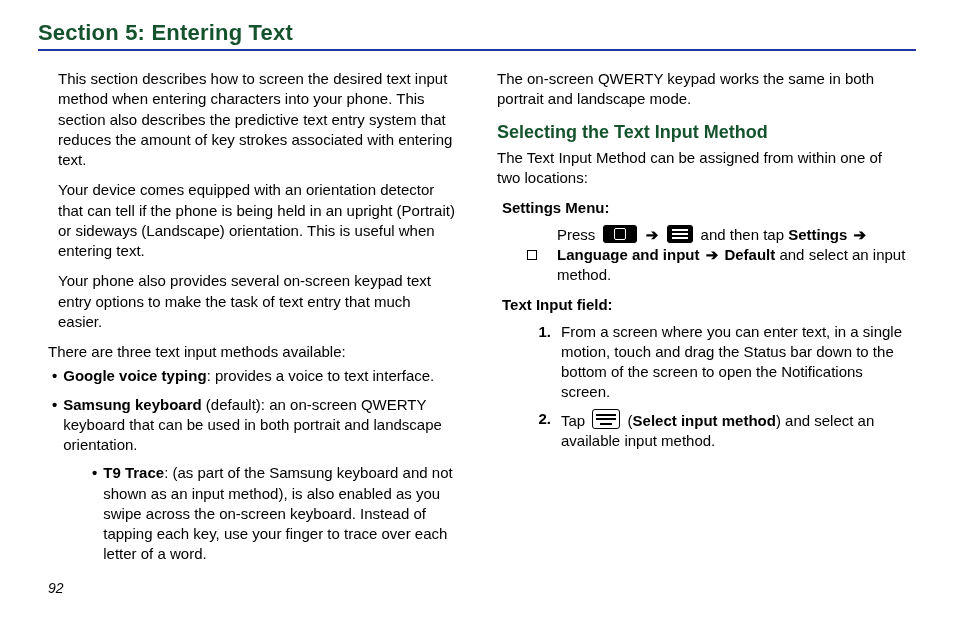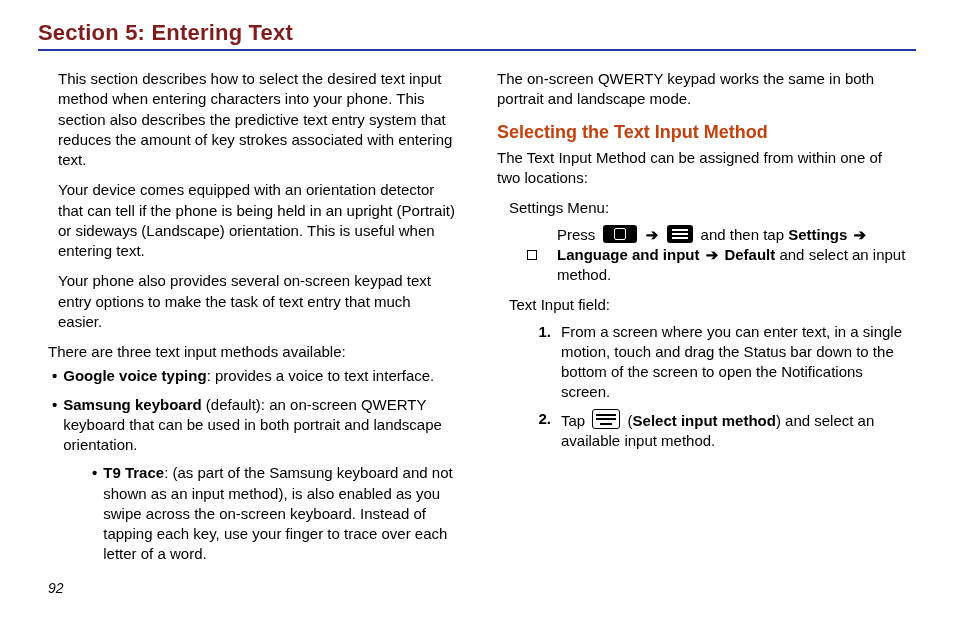--- a/index.html
+++ b/index.html
@@ -8,21 +8,21 @@
       width: 954px;
       font-family: Arial, Helvetica, sans-serif;
       color: #000;
     }
     .page {
       padding: 18px 38px 20px 38px;
     }
     .section-title {
       font-size: 22px;
       font-weight: 900;
-      color: #7f1d1d;
+      color: #14532d;
       letter-spacing: 0.2px;
       margin: 2px 0 3px 0;
       font-family: "Arial Black", Arial, sans-serif;
     }
     .divider {
       border: none;
       border-top: 2px solid #2336a5;
       margin: 0;
     }
     .columns {
@@ -40,21 +40,21 @@
       font-family: Arial, Helvetica, sans-serif;
       font-stretch: condensed;
     }
     .intro-p {
       margin: 0 0 10px 0;
       padding-left: 20px;
     }
     .h2-blue {
       font-size: 18px;
       font-weight: 900;
-      color: #c2410c;
+      color: #14532d;
       margin: 8px 0 4px 0;
       font-family: "Arial Black", Arial, sans-serif;
     }
     .lead-in {
       margin: 0 0 4px 0;
       padding-left: 10px;
     }
     .bullet-list {
       margin: 4px 0 0 0;
       padding: 0;
@@ -79,22 +79,22 @@
       margin-right: 6px;
       font-weight: bold;
     }
     .page-num {
       font-size: 14px;
       margin-top: 14px;
       padding-left: 10px;
       font-style: italic;
     }
     .sub-heading {
-      font-weight: normal;
-      margin: 10px 0 6px 12px;
+      font-weight: bold;
+      margin: 10px 0 6px 5px;
     }
     .square-bullet {
       display: inline-block;
       width: 8px;
       height: 8px;
       border: 1px solid #000;
       margin-top: 5px;
     }
     .step-row {
       display: flex;
@@ -189,21 +189,21 @@
   </style>
 </head>
 <body>
 
 <div class="page">
   <h1 class="section-title">Section 5: Entering Text</h1>
   <hr class="divider">
 
   <div class="columns">
     <div class="col body-text">
-      <p class="intro-p">This section describes how to select the desired text input method when entering characters into your phone. This section also describes the predictive text entry system that reduces the amount of key strokes associated with entering text.</p>
+      <p class="intro-p">This section describes how to screen the desired text input method when entering characters into your phone. This section also describes the predictive text entry system that reduces the amount of key strokes associated with entering text.</p>
       <p class="intro-p">Your device comes equipped with an orientation detector that can tell if the phone is being held in an upright (Portrait) or sideways (Landscape) orientation. This is useful when entering text.</p>
       <p class="intro-p">Your phone also provides several on-screen keypad text entry options to make the task of text entry that much easier.</p>
 
       <p class="lead-in">There are three text input methods available:</p>
 
       <ul class="bullet-list">
         <li class="bullet-item">
           <span class="bullet">•</span>
           <span>
             <b>Google voice typing</b><span>: provides a voice to text interface.</span>

